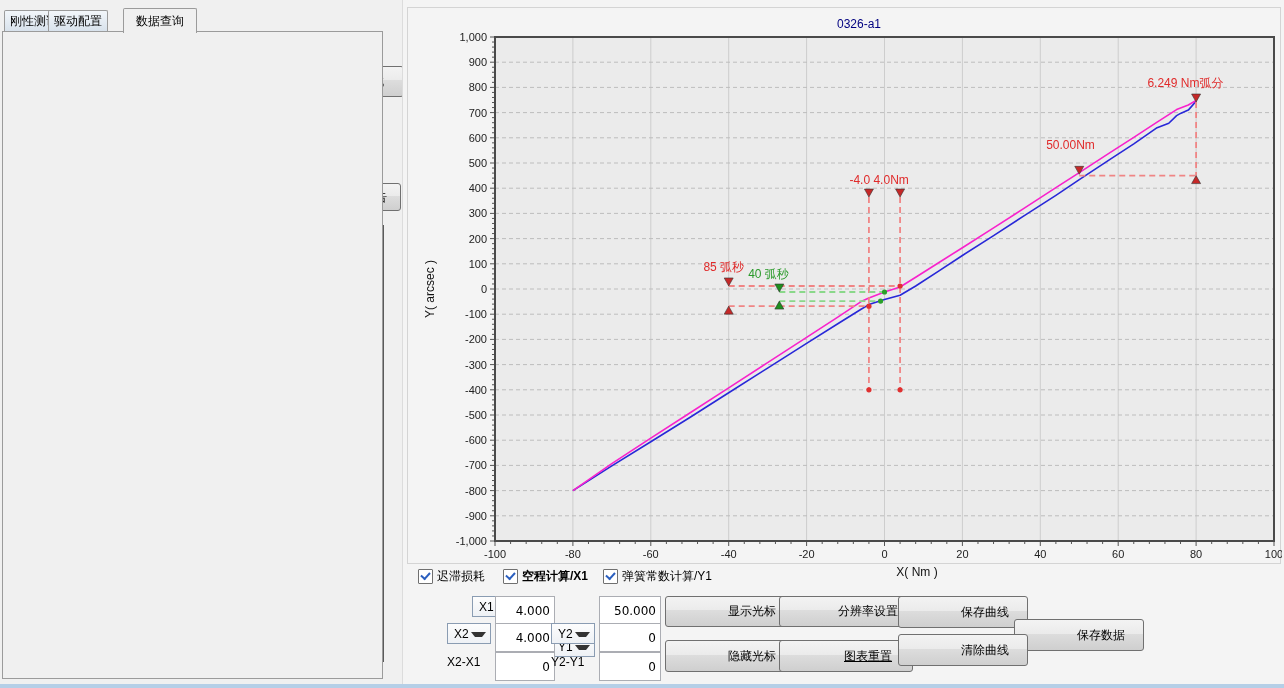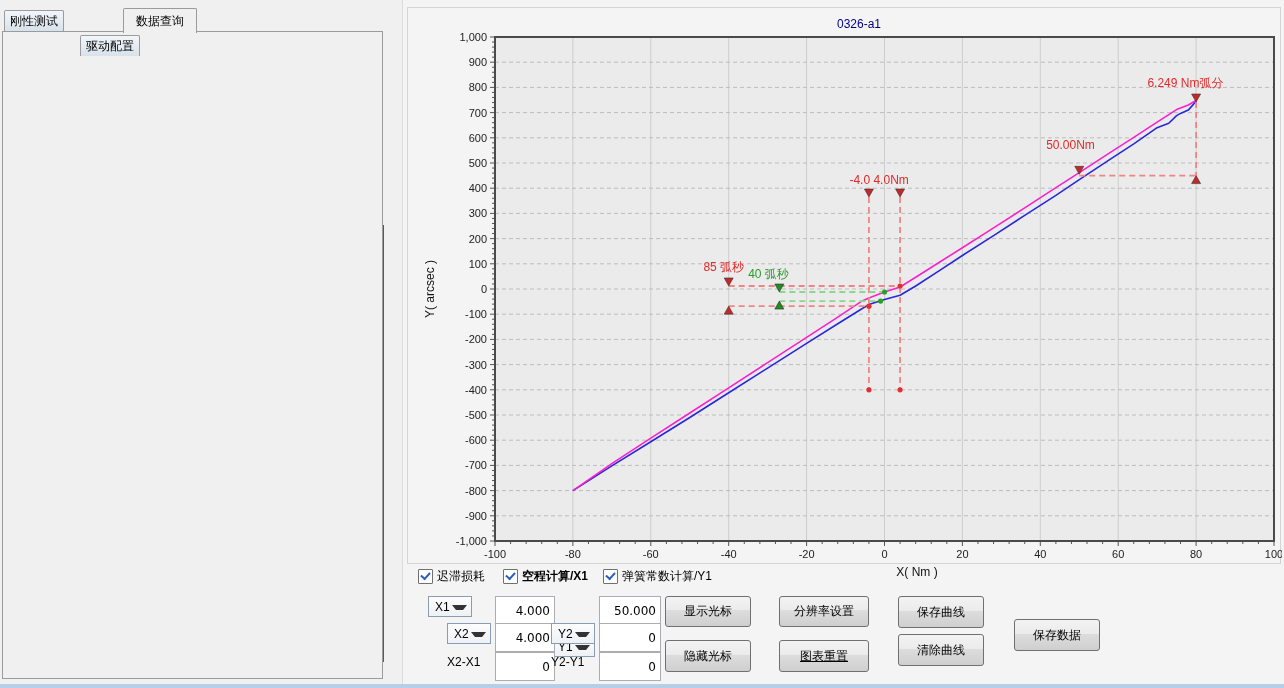--- a/index.html
+++ b/index.html
@@ -10,21 +10,21 @@
   .tab{position:absolute;top:10px;height:20px;line-height:20px;text-align:center;
        border:1px solid #9b9b9b;border-bottom:none;border-radius:2px 2px 0 0;
        background:linear-gradient(#f2f6fa,#d8e2ec);z-index:2;cursor:default;}
   .tab.active{top:8px;height:24px;line-height:24px;background:#f0f0f0;z-index:4;}
   .tabpage{position:absolute;left:2px;top:31px;width:379px;height:646px;
            border:1px solid #9b9b9b;background:#f0f0f0;z-index:1;}
   
   .gbox{position:absolute;border:1px solid #d5d5d5;border-radius:3px;background:#f0f0f0;}
   .btn{position:absolute;display:flex;align-items:center;justify-content:center;
        border:1px solid #707070;border-radius:3px;color:#000;cursor:default;
-       background:linear-gradient(#f3f3f3,#ebebeb 45%,#dddddd 46%,#cfcfcf);}
+       background:linear-gradient(#f3f3f3,#ebebeb 45%,#dddddd 46%,#cfcfcf);padding-left:44px;}
   
   .dtp{position:absolute;display:flex;align-items:center;background:#fff;
        border:1px solid #8a9cb2;height:20px;}
   .dtp-v{flex:1;padding-left:5px;}
   .calicon{width:13px;height:12px;border:1px solid #7a8a9a;margin-right:4px;
        background:linear-gradient(#aebfd4 0 3px,#fff 3px),
                   repeating-linear-gradient(90deg,#c4cedd 0 2px,#fff 2px 4px);}
   .dar{width:0;height:0;border:4px solid transparent;border-top:5px solid #333;margin:5px 4px 0 2px;}
   .combo{position:absolute;display:flex;align-items:center;border:1px solid #8a9cb2;
        background:linear-gradient(#fdfdfd,#eef1f5);height:19px;}
@@ -73,21 +73,21 @@
   .tick{font:11px "Liberation Sans","DejaVu Sans",sans-serif;fill:#222;}
   .axlbl{font:12px "Liberation Sans","DejaVu Sans",sans-serif;fill:#111;}
   .ann{font:12px "Liberation Sans","DejaVu Sans",sans-serif;}
   .ttl{font:12px "Liberation Sans","DejaVu Sans",sans-serif;}
   .botline{position:absolute;left:0;top:684px;width:1284px;height:4px;background:#b5cfe7;}
 </style>
 </head>
 <body>
 
 <div class="tab" style="left:4px;width:58px;">刚性测试</div>
-<div class="tab" style="left:80px;width:58px;margin-top:25px;">驱动配置</div>
+<div class="tab" style="left:48px;width:58px;">驱动配置</div>
 <div class="tab active" style="left:123px;width:72px;">数据查询</div>
 <div class="tabpage"></div>
 
 <div class="gbox" style="left:10px;top:42px;width:361px;height:127px;"></div>
 <div class="lbl" style="left:17px;top:71px;">按时间段查询:</div>
 
 <div class="lbl" style="left:112px;top:57px;">起始日期</div>
 <div class="dtp" style="left:171px;top:52px;width:106px;">
   <span class="dtp-v">2018/ 8/ 8</span>
   <span class="calicon"></span>
@@ -557,21 +557,21 @@
     <rect x="91" y="31" width="779" height="504" fill="none" stroke="#4a4a4a" stroke-width="2"></rect>
   </svg>
 
 <span class="cbx on" style="left:418px;top:569px;"></span>
 <span class="lbl" style="left:437px;top:569px;">迟滞损耗</span>
 <span class="cbx on" style="left:503px;top:569px;"></span>
 <span class="lbl" style="left:522px;top:569px;font-weight:bold;">空程计算/X1</span>
 <span class="cbx on" style="left:603px;top:569px;"></span>
 <span class="lbl" style="left:622px;top:569px;">弹簧常数计算/Y1</span>
 
-<div class="combo" style="left:428px;top:596px;width:42px;text-align:right;">
+<div class="combo" style="left:472px;top:596px;width:42px;text-align:right;">
   <span>X1</span>
     <span class="dar"></span>
 </div>
 <input class="inp" style="left: 495px; top: 596px; width: 50px;" value="4.000">
 <div class="combo" style="left:551px;top:596px;width:42px;margin-top:40px;">
   <span>Y1</span>
     <span class="dar"></span>
 </div>
 <input class="inp" style="left: 599px; top: 596px; width: 52px;" value="50.000">
 

